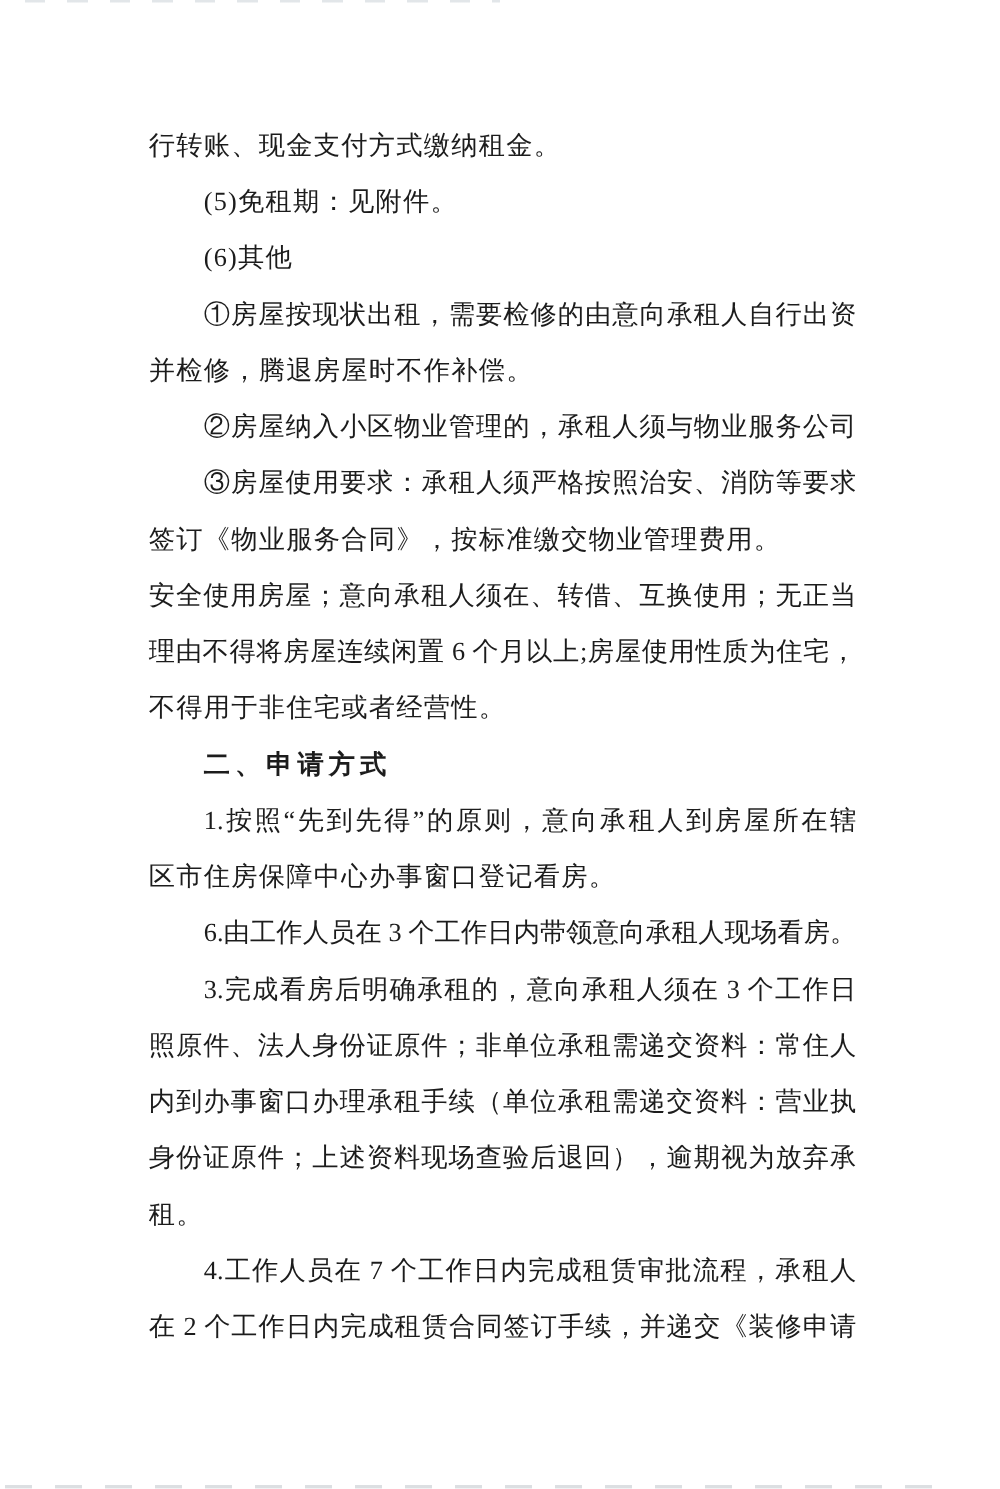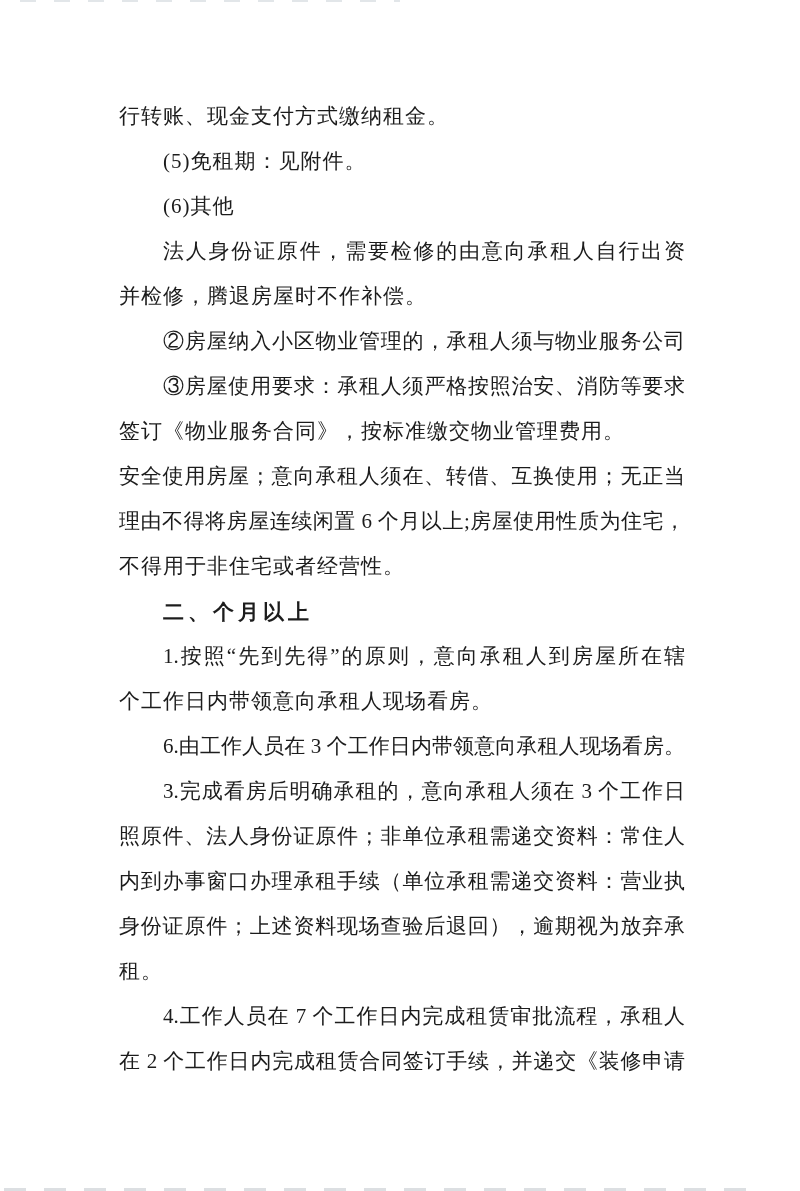--- a/index.html
+++ b/index.html
@@ -67,31 +67,31 @@
 </style>
 </head>
 <body>
 
 <div class="page" style="background: rgb(255, 255, 255); color: rgb(28, 28, 28);">
   <div class="edge-artifact top"></div>
   <div class="content" id="doc-content">
       <div class="line">行转账、现金支付方式缴纳租金。</div>
       <div class="line indent">(5)免租期：见附件。</div>
       <div class="line indent">(6)其他</div>
-      <div class="line indent justify">法人身份证原件，需要检修的由意向承租人自行出资</div>
+      <div class="line indent justify">①房屋按现状出租，需要检修的由意向承租人自行出资</div>
       <div class="line">并检修，腾退房屋时不作补偿。</div>
       <div class="line indent justify">②房屋纳入小区物业管理的，承租人须与物业服务公司</div>
       <div class="line indent justify">③房屋使用要求：承租人须严格按照治安、消防等要求</div>
       <div class="line">签订《物业服务合同》，按标准缴交物业管理费用。</div>
       <div class="line justify">安全使用房屋；意向承租人须在、转借、互换使用；无正当</div>
       <div class="line justify">理由不得将房屋连续闲置 6 个月以上;房屋使用性质为住宅，</div>
       <div class="line">不得用于非住宅或者经营性。</div>
-      <div class="line indent bold">二、个月以上</div>
+      <div class="line indent bold">二、申请方式</div>
       <div class="line indent justify">1.按照“先到先得”的原则，意向承租人到房屋所在辖</div>
-      <div class="line">个工作日内带领意向承租人现场看房。</div>
+      <div class="line">区市住房保障中心办事窗口登记看房。</div>
       <div class="line indent justify">6.由工作人员在 3 个工作日内带领意向承租人现场看房。</div>
       <div class="line indent justify">3.完成看房后明确承租的，意向承租人须在 3 个工作日</div>
       <div class="line justify">照原件、法人身份证原件；非单位承租需递交资料：常住人</div>
       <div class="line justify">内到办事窗口办理承租手续（单位承租需递交资料：营业执</div>
       <div class="line justify">身份证原件；上述资料现场查验后退回），逾期视为放弃承</div>
       <div class="line">租。</div>
       <div class="line indent justify">4.工作人员在 7 个工作日内完成租赁审批流程，承租人</div>
       <div class="line justify">在 2 个工作日内完成租赁合同签订手续，并递交《装修申请</div>
     </div>
   <div class="edge-artifact bottom"></div>

